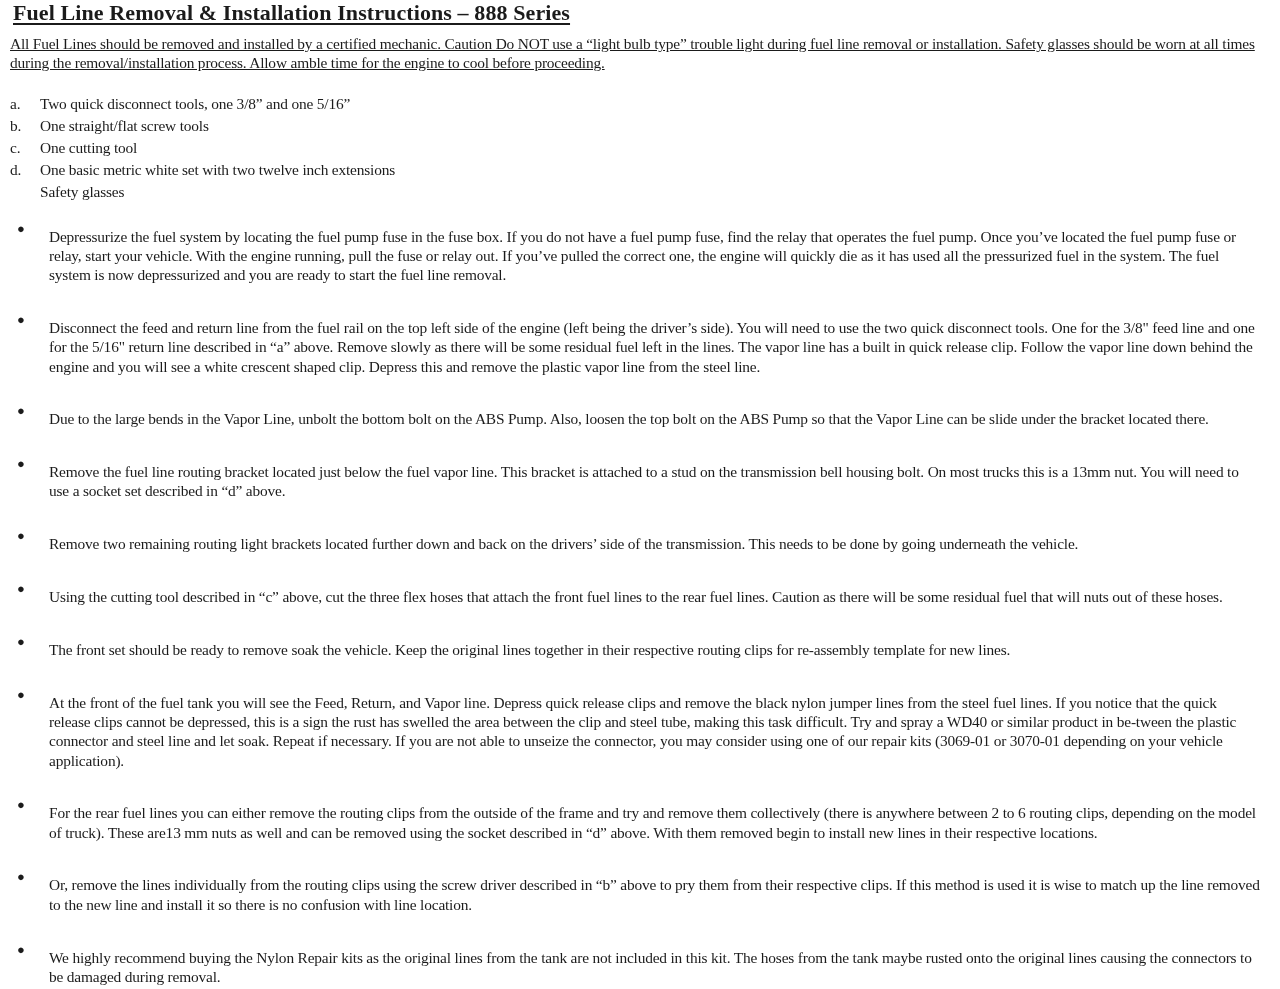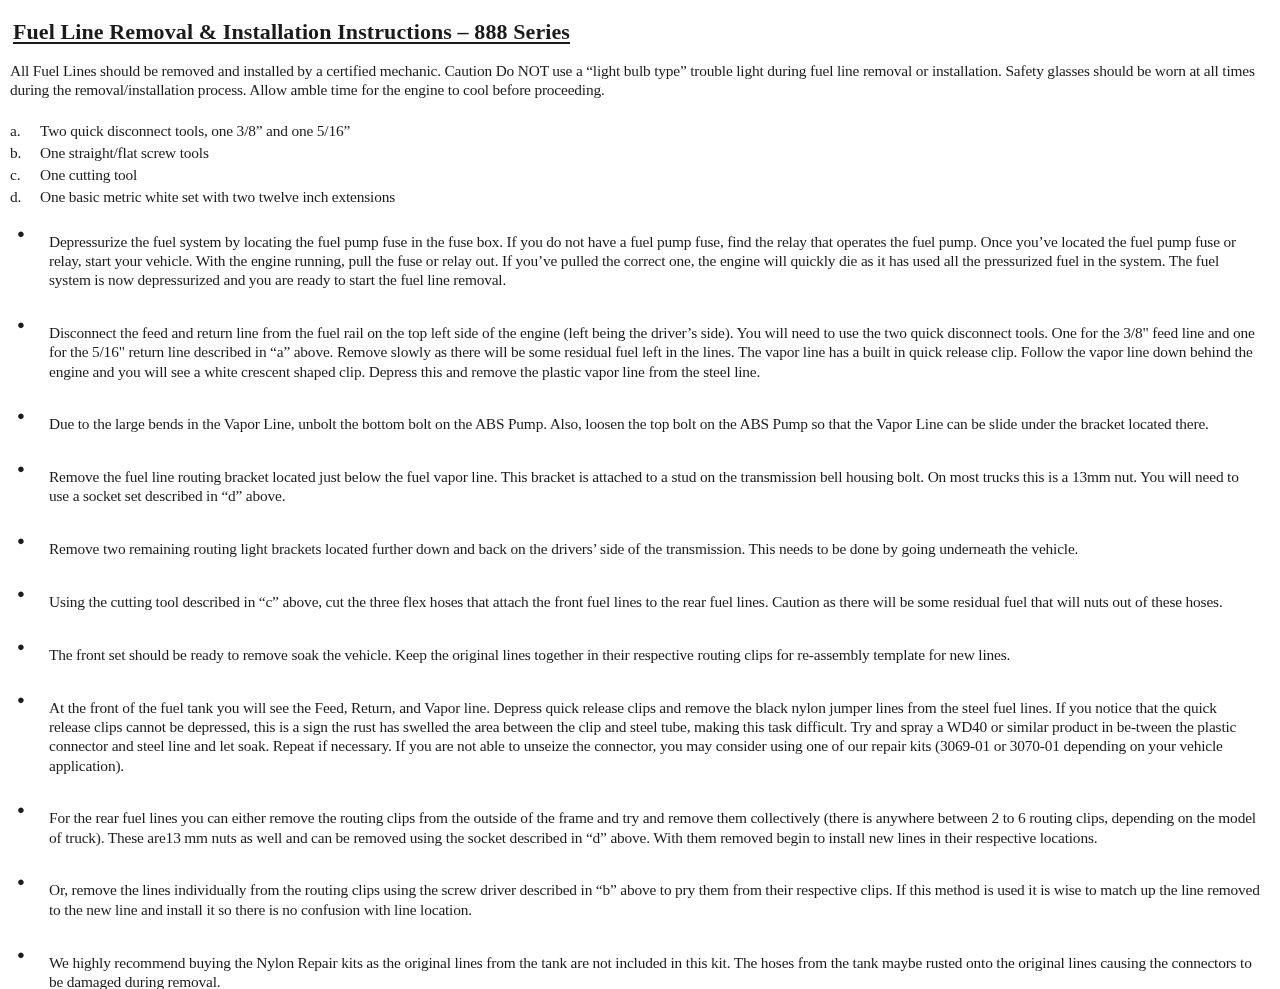--- a/index.html
+++ b/index.html
@@ -11,42 +11,43 @@
     width: 1280px;
     height: 989px;
     overflow: hidden;
     font-family: "Liberation Serif", "DejaVu Serif", serif;
     color: #1b1b1b;
   }
   .page {
     box-sizing: border-box;
     width: 1280px;
     height: 989px;
-    padding: 19px 12px 0 10px;
+    padding: 0 12px 0 10px;
     background: #ffffff;
   }
   .doc-title {
     margin: 0 0 0 3px;
     font-size: 22px;
     font-weight: bold;
     line-height: 26px;
     letter-spacing: 0.1px;
   }
   .doc-title .u, .section-title .u {
     text-decoration: underline;
     text-decoration-thickness: 2px;
     text-underline-offset: 3px;
   }
   .body-text {
     font-size: 15.4px;
     line-height: 19.3px;
     letter-spacing: -0.18px;
   }
   .intro {
-    margin: 16px 0 0 0;
+    margin: 8px 0 0 0;
+    text-decoration: underline;
   }
   .tools-heading {
     margin: 20px 0 0 0;
   }
   .tools-list {
     margin-top: 20px;
   }
   .tool-row {
     display: flex;
     align-items: baseline;
@@ -105,20 +106,24 @@
       <span class="tool-text">One straight/flat screw tools</span>
     </div>
     <div class="tool-row">
       <span class="tool-marker">c.</span>
       <span class="tool-text">One cutting tool</span>
     </div>
     <div class="tool-row">
       <span class="tool-marker">d.</span>
       <span class="tool-text">One basic metric white set with two twelve inch extensions</span>
     </div>
+    <div class="tool-row">
+      <span class="tool-marker"></span>
+      <span class="tool-text">Safety glasses</span>
+    </div>
   </div>
 
 
   <div class="steps body-text">
     <div class="step-row">
       <span class="step-bullet">●</span>
       <p class="step-text">Depressurize the fuel system by locating the fuel pump fuse in the fuse box. If you do not have a fuel pump fuse, find the relay that operates the fuel pump. Once you’ve located the fuel pump fuse or relay, start your vehicle. With the engine running, pull the fuse or relay out. If you’ve pulled the correct one, the engine will quickly die as it has used all the pressurized fuel in the system. The fuel system is now depressurized and you are ready to start the fuel line removal.</p>
     </div>
     <div class="step-row">
       <span class="step-bullet">●</span>

